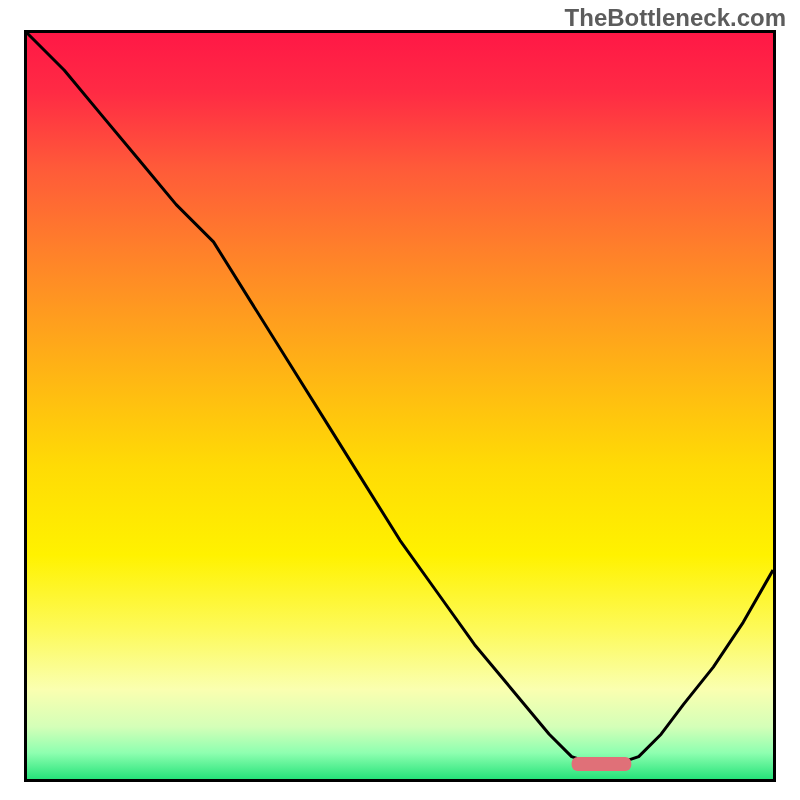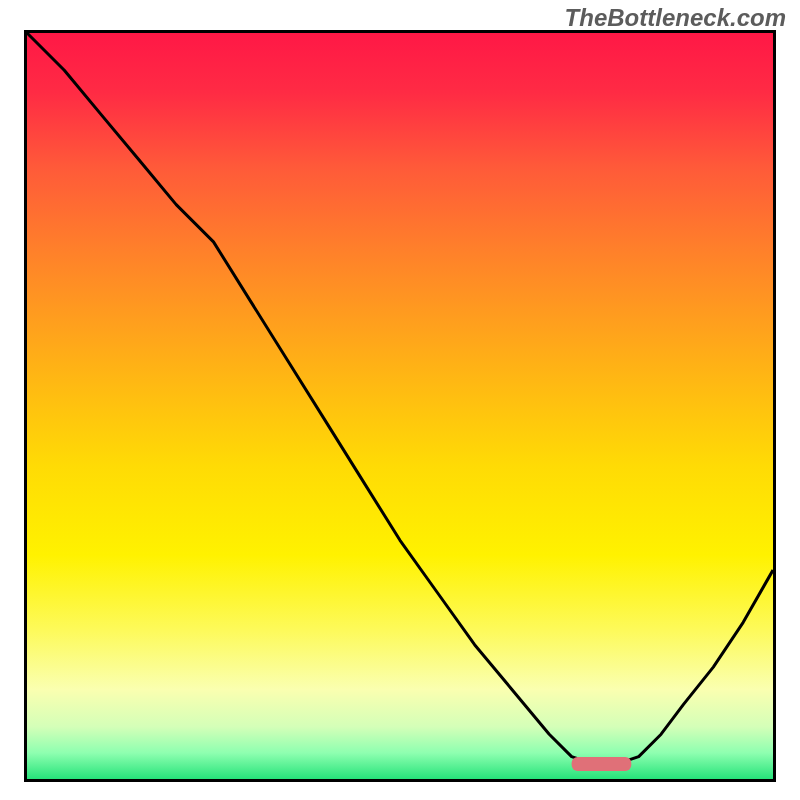--- a/index.html
+++ b/index.html
@@ -8,21 +8,20 @@
     width: 800px;
     height: 800px;
     background: #ffffff;
     font-family: Arial, Helvetica, sans-serif;
     overflow: hidden;
   }
   .frame {
     position: relative;
     width: 800px;
     height: 800px;
-    font-style: italic;
   }
   .watermark {
     position: absolute;
     top: 4px;
     right: 14px;
     font-size: 24px;
     font-weight: 600;
     color: #5c5c5c;
     letter-spacing: 0;
     user-select: none;

